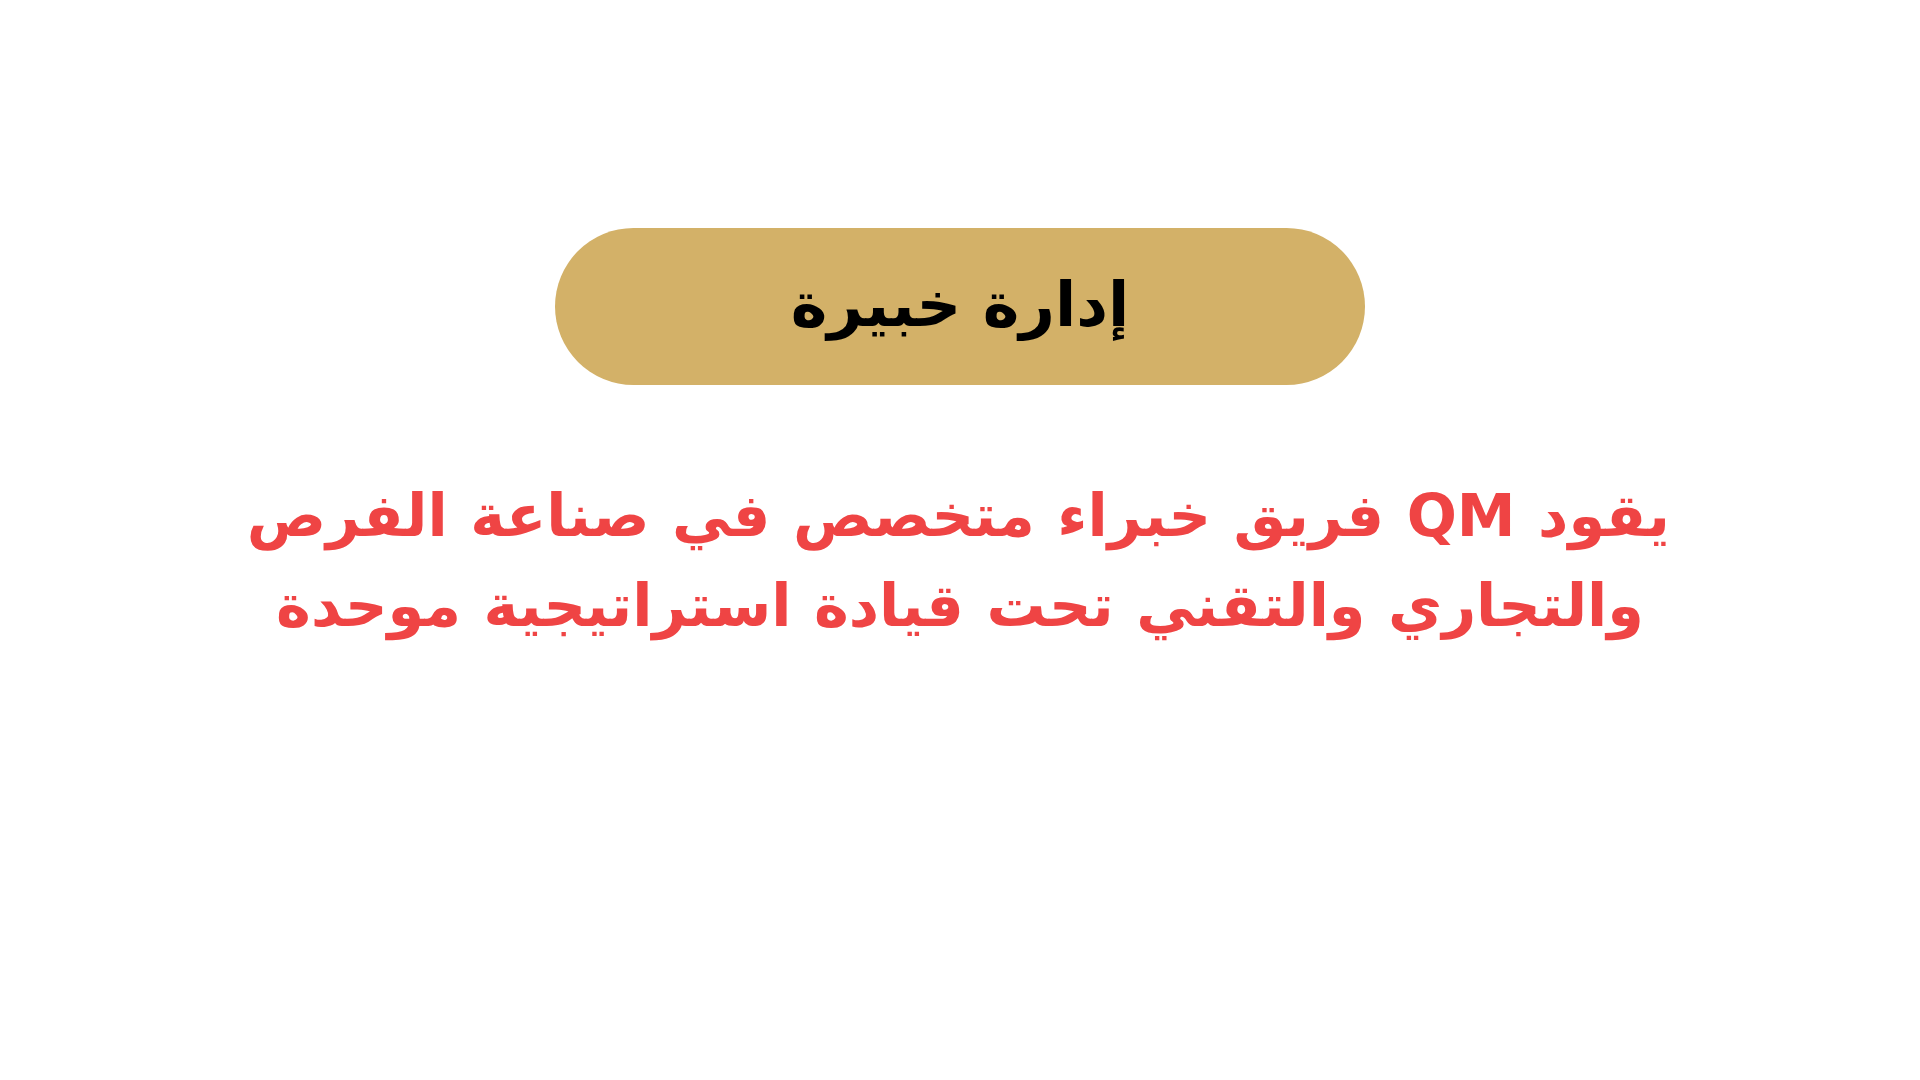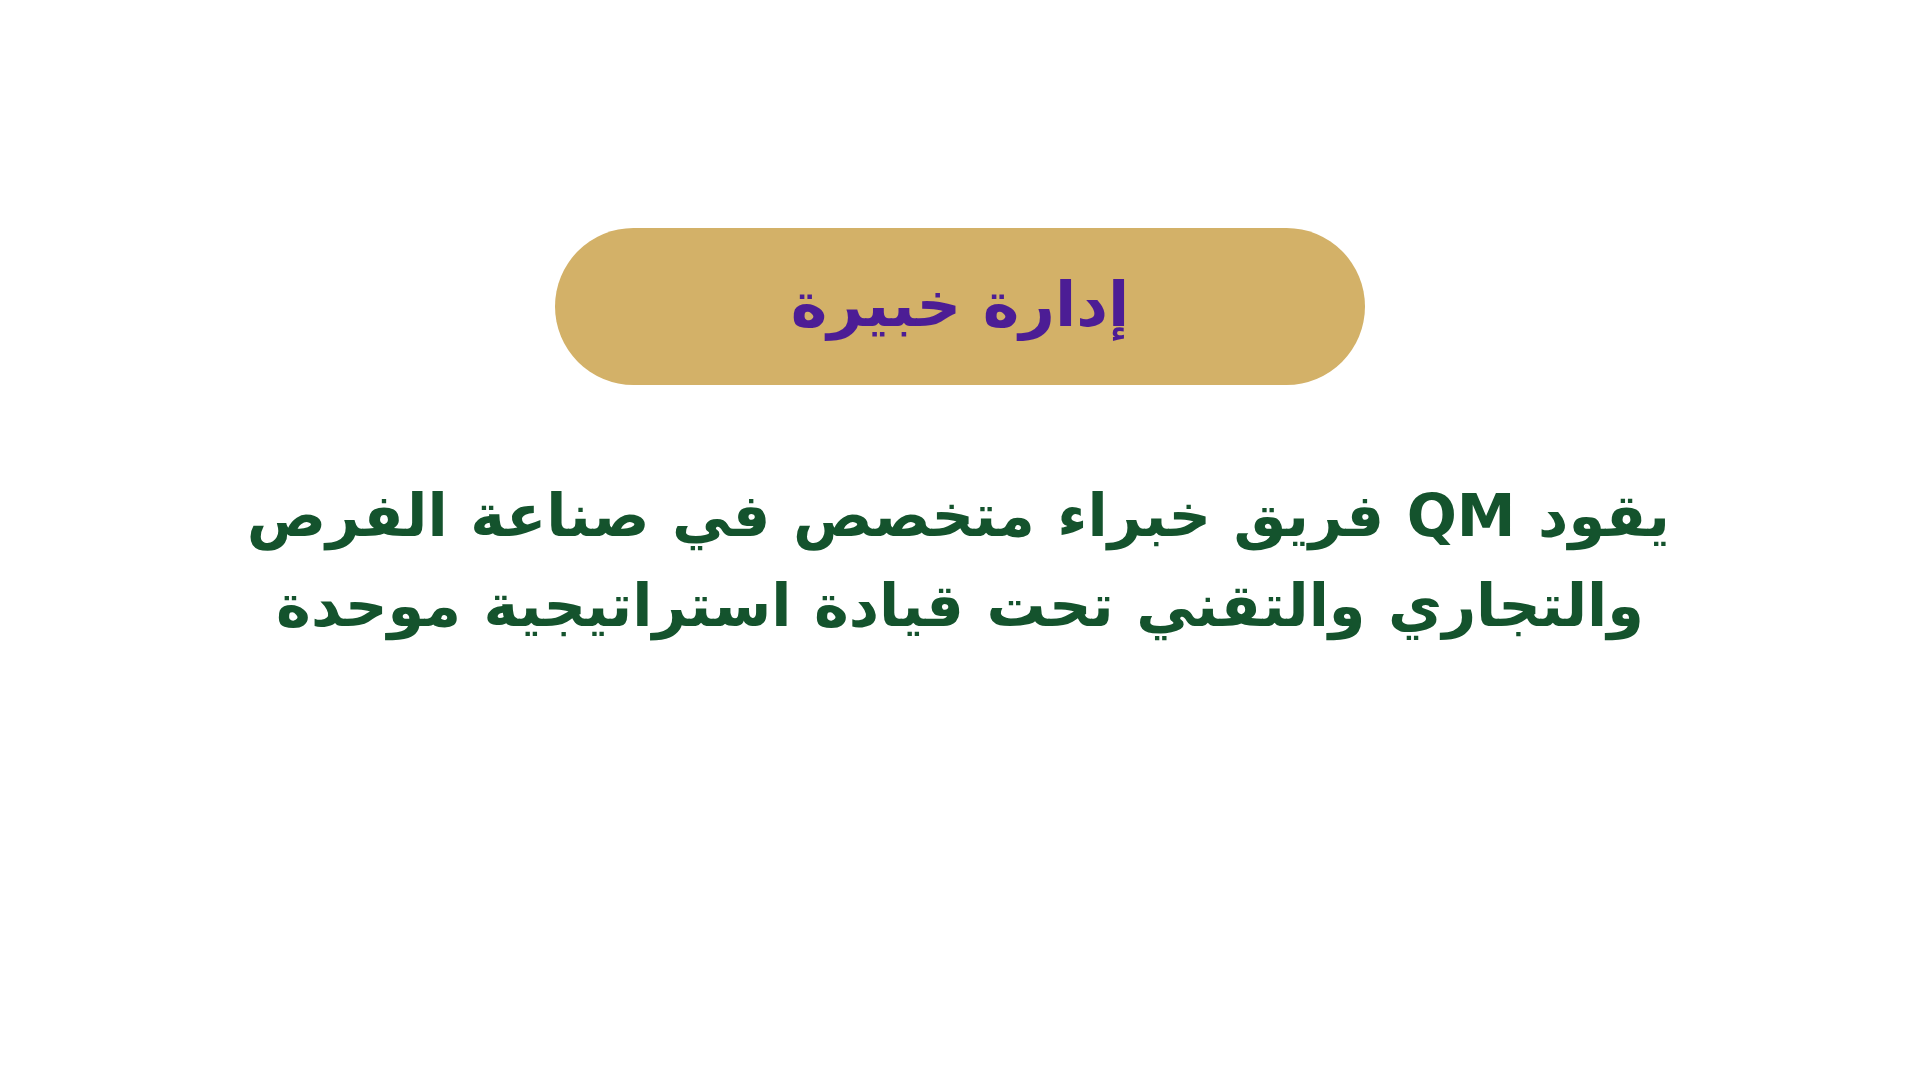--- a/index.html
+++ b/index.html
@@ -44,39 +44,39 @@
     min-width: 810px;
     height: 157px;
     padding: 0 60px;
     border-radius: 999px;
     background: #d3b168;
     border: none;
     cursor: default;
   }
 
   .badge-label {
-    color: #4c1d95;
+    color: #000000;
     font-size: 62px;
     font-weight: 700;
     line-height: 1;
     letter-spacing: 0.5px;
     white-space: nowrap;
     direction: rtl;
     unicode-bidi: isolate;
     transform: translateY(-2px);
   }
 
   
   .body-copy {
     margin-top: 86px;
     width: 1420px;
     text-align: center;
     direction: rtl;
     unicode-bidi: isolate;
-    color: #14532d;
+    color: #ef4444;
     font-size: 59px;
     font-weight: 600;
     line-height: 1.53;
     letter-spacing: 0;
     word-spacing: 2px;
   }
 
   .body-copy .line {
     display: block;
     white-space: nowrap;

